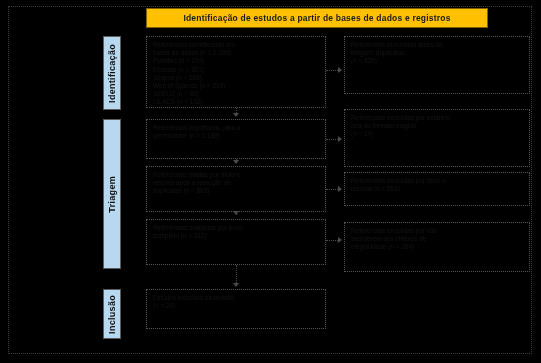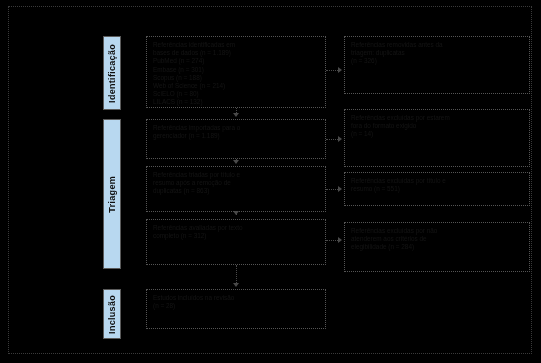--- a/index.html
+++ b/index.html
@@ -156,20 +156,23 @@
   #arr-h3 { left: 338px; top: 186px; }
   #arr-h4 { left: 338px; top: 237px; }
 </style>
 </head>
 <body>
 
 <div id="canvas">
 
   <div id="figure-frame"></div>
 
+  <div id="title-banner">
+    <span class="title-text">Identificação de estudos a partir de bases de dados e registros</span>
+  </div>
 
   <div class="stage-label" id="stage-identificacao">
     <span class="stage-text">Identificação</span>
   </div>
   <div class="stage-label" id="stage-triagem">
     <span class="stage-text">Triagem</span>
   </div>
   <div class="stage-label" id="stage-inclusao">
     <span class="stage-text">Inclusão</span>
   </div>

